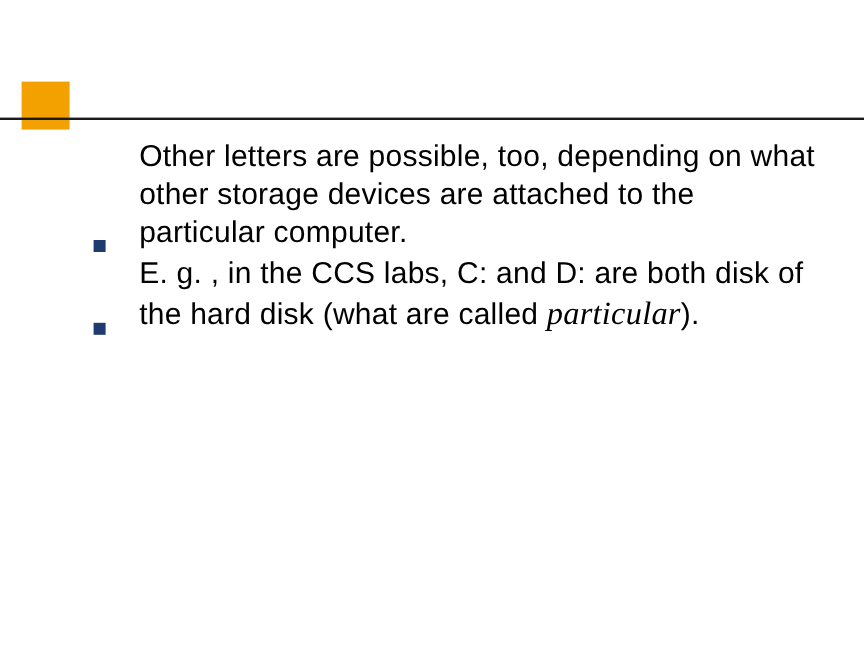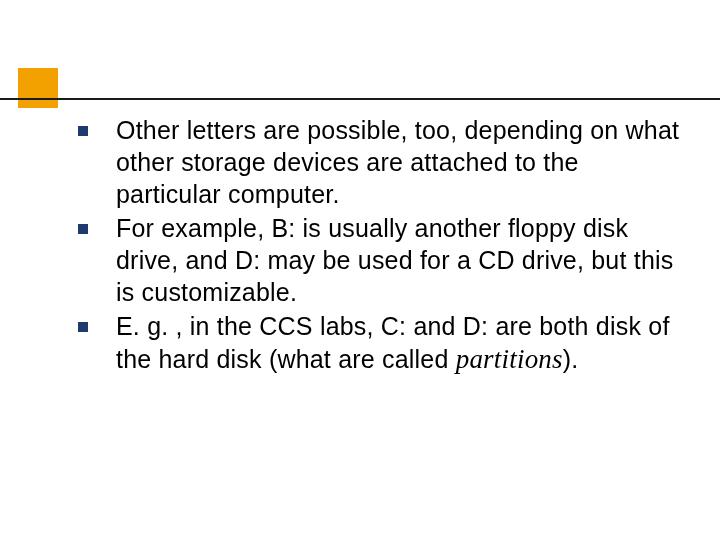--- a/index.html
+++ b/index.html
@@ -35,21 +35,21 @@
     background: #1a1a1a;
   }
   .content {
     position: absolute;
     top: 114px;
     left: 78px;
     width: 610px;
   }
   .item {
     display: flex;
-    align-items: flex-start;
+    align-items: flex-end;
     margin-bottom: 2px;
   }
   .bullet {
     width: 10px;
     height: 10px;
     background: #1f3a6e;
     margin-top: 12px;
     margin-right: 28px;
     flex-shrink: 0;
   }
@@ -73,19 +73,15 @@
 </div>
 <div class="hline"></div>
 
 <div class="content">
   <div class="item">
     <div class="bullet"></div>
     <div class="text">Other letters are possible, too, depending on what other storage devices are attached to the particular computer.</div>
   </div>
   <div class="item">
     <div class="bullet"></div>
-    <div class="text">For example, B: is usually another floppy disk drive, and D: may be used for a CD drive, but this is customizable.</div>
-  </div>
-  <div class="item">
-    <div class="bullet"></div>
-    <div class="text"><span>E. g. , in the CCS labs, C: and D: are both disk of the hard disk (what are called </span><span class="italic">partitions</span><span>).</span></div>
+    <div class="text"><span>E. g. , in the CCS labs, C: and D: are both disk of the hard disk (what are called </span><span class="italic">particular</span><span>).</span></div>
   </div>
 </div>
 
 </body></html>

